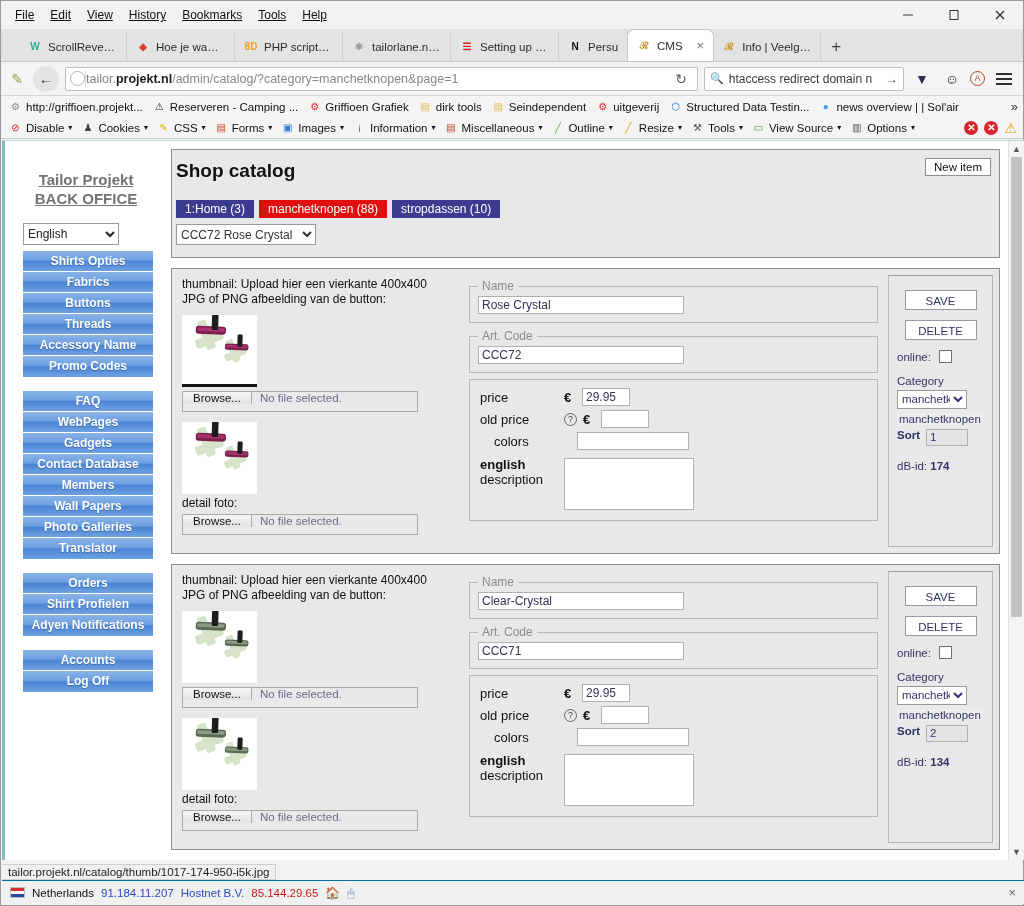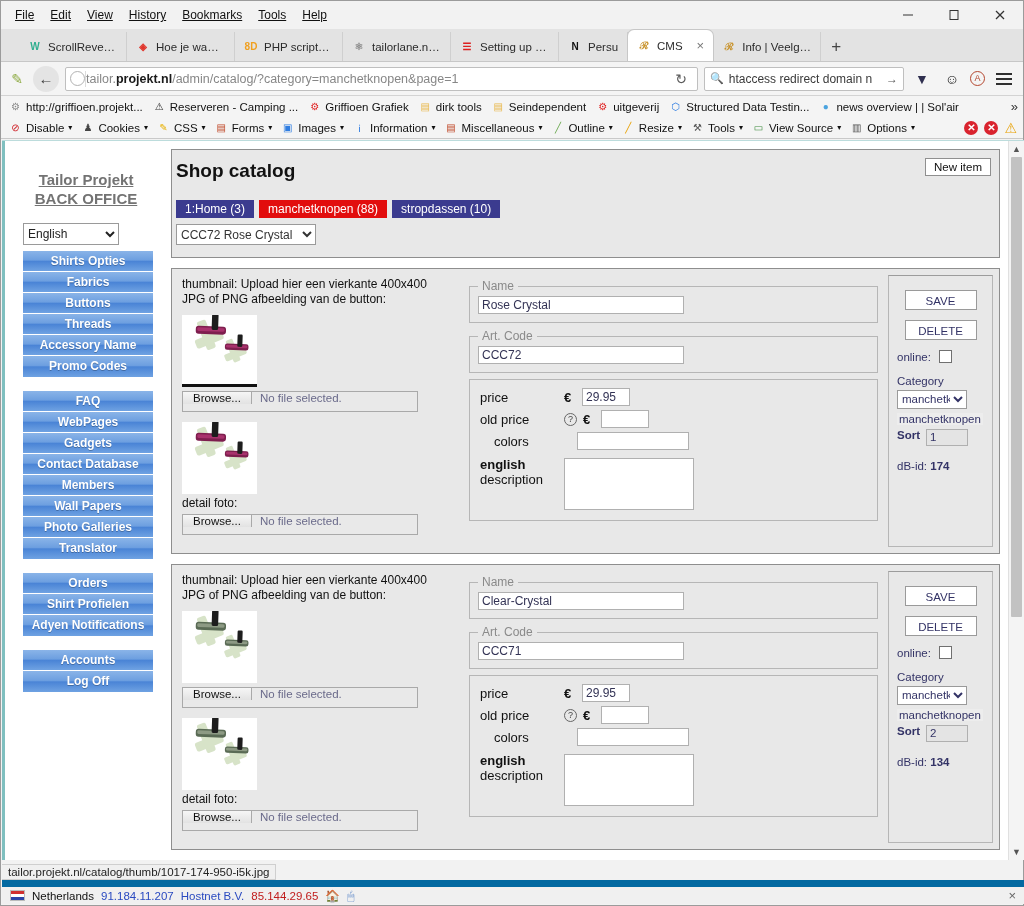--- a/index.html
+++ b/index.html
@@ -297,21 +297,21 @@
   }
 
   
   .linkpreview {
     position: absolute; left: 1px; bottom: 25px;
     background:#f0f0f0; border:1px solid #cfcfcf; border-left:none;
     font-size: 11.5px; color:#222; padding: 1px 6px; z-index: 30;
   }
   .statusbar {
     position:absolute; left:1px; bottom:1px; width:1022px; height:24px;
-    background:#f0f0f0; border-top:7px solid #0369a1;
+    background:#f0f0f0; border-top:1px solid #0369a1;
     display:flex; align-items:center; gap:7px; padding: 0 8px;
     font-size: 11.5px;
   }
   .statusbar .flag {
     width:15px;height:11px;
     background: linear-gradient(to bottom,#d03030 0 33%, #ffffff 33% 66%, #2b44a8 66% 100%);
     border:1px solid #bbb;
   }
   .st-black { color:#111; }
   .st-blue { color:#2a4ac0; }

